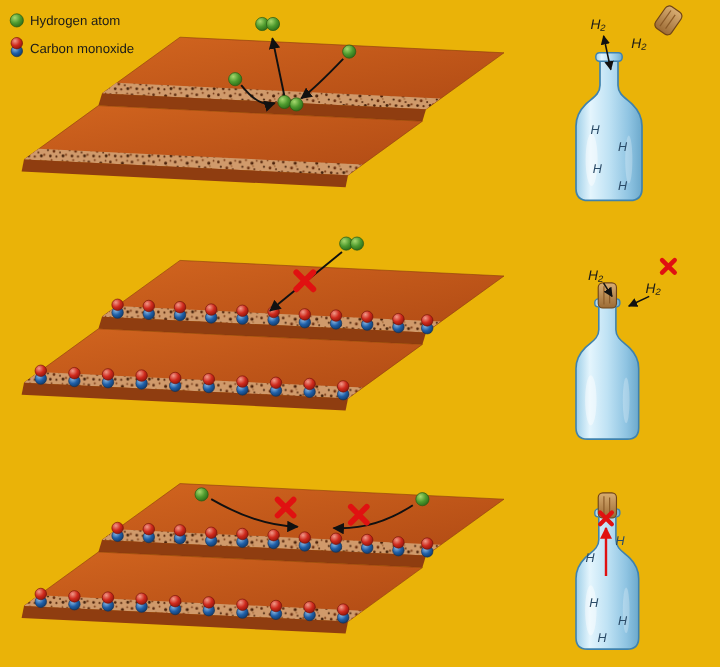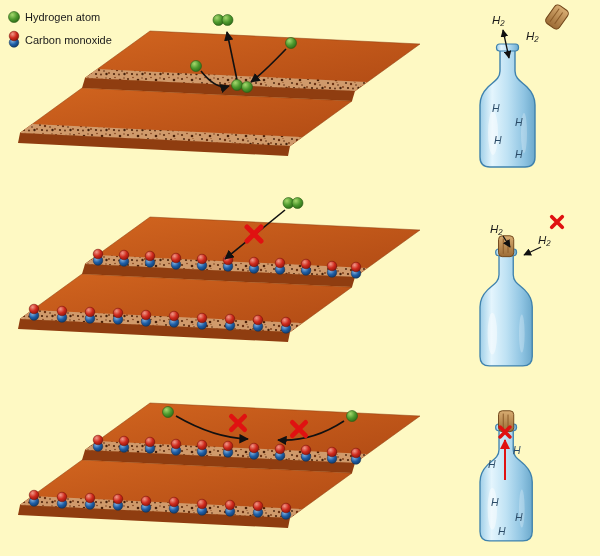--- a/index.html
+++ b/index.html
@@ -1,16 +1,16 @@
 <!DOCTYPE html>
 <html><head>
 <meta charset="utf-8">
 <style>
   html,body { margin:0; padding:0; background:#ffffff; }
-  .figure-wrap { position:relative; width:600px; height:556px; background:#fef9c3; overflow:hidden; }
+  .figure-wrap { position:relative; width:600px; height:556px; background:#eab308; overflow:hidden; }
   svg text { font-family:"Liberation Sans", sans-serif; fill:#1a1a1a; }
   .legend-label { font-size:11px; }
   .h2-label { font-size:11.5px; font-style:italic; }
   .h-label { font-size:10.5px; font-style:italic; fill:#2a4a66; }
   .arrow { fill:none; stroke:#111111; stroke-width:1.6; }
   .arrow-red { fill:none; stroke:#e01111; stroke-width:2; }
   .thin-arrow { fill:none; stroke:#111111; stroke-width:1.3; }
 </style>
 </head>
 <body>

